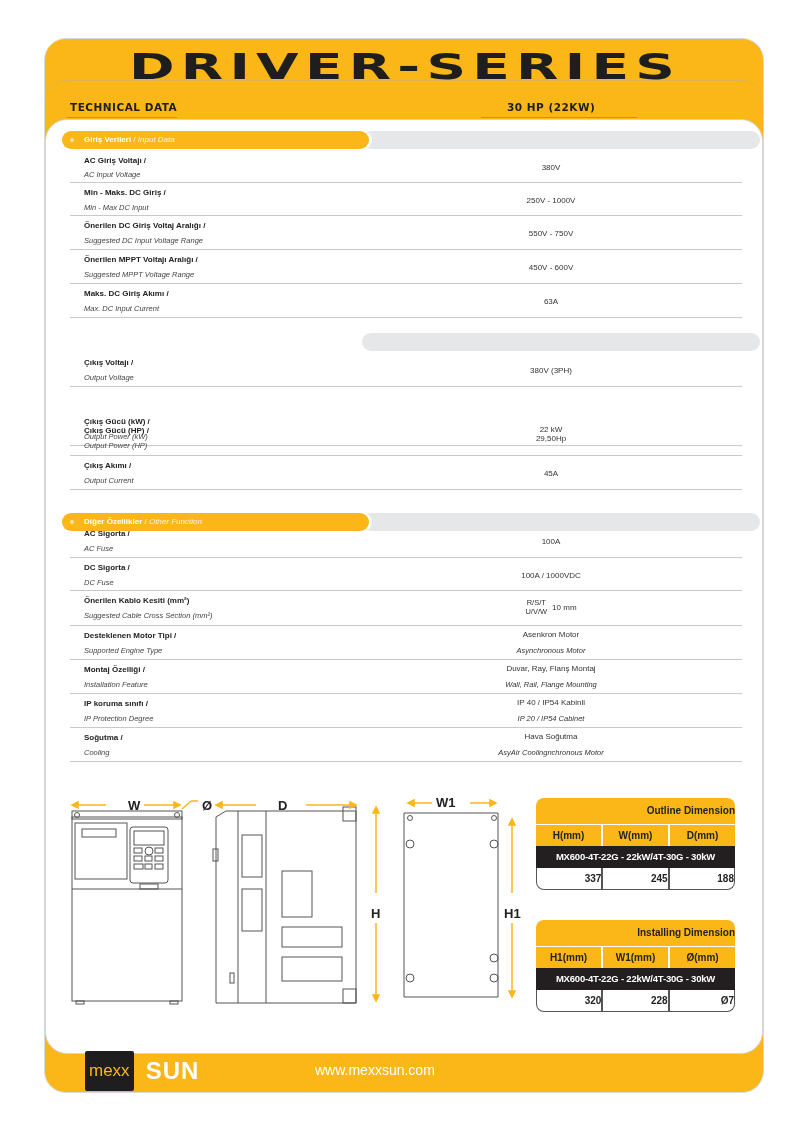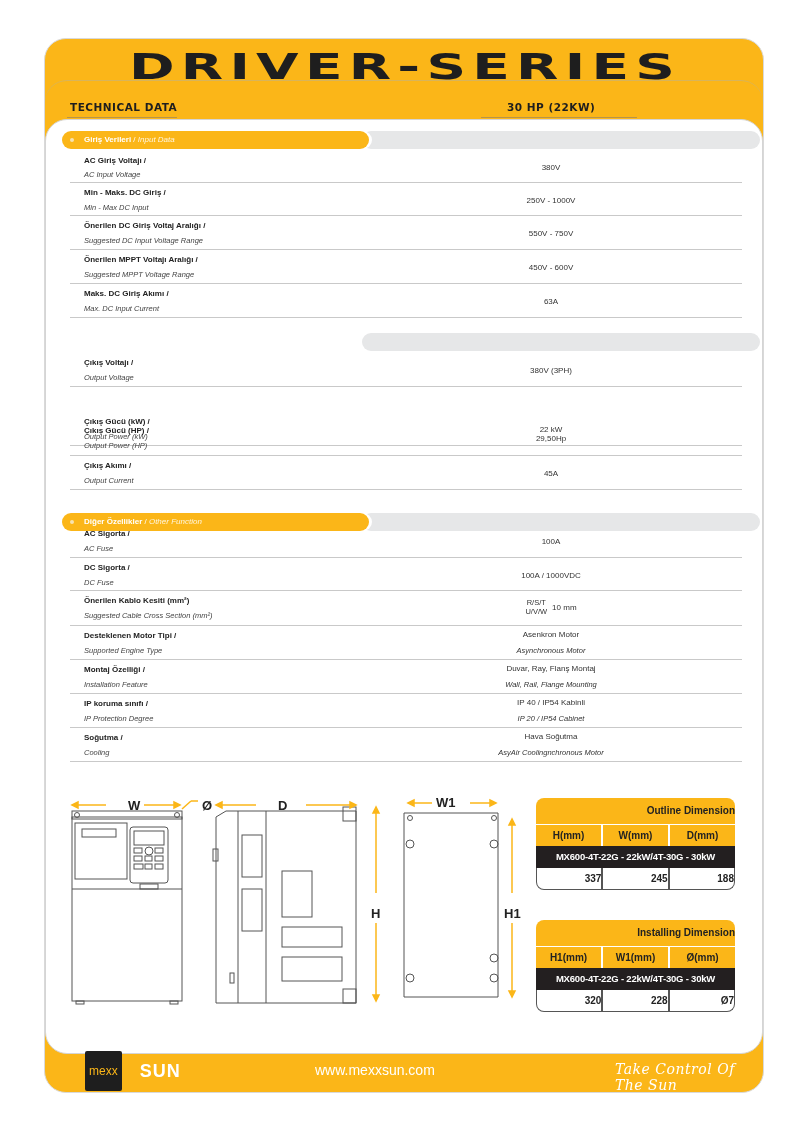--- a/index.html
+++ b/index.html
@@ -71,22 +71,22 @@
   .dt-head div:first-child { border-left: none; }
   .dt-model { height: 22px; background: #231f20; color: #fff; text-align: center; line-height: 22px; font-size: 9.5px; font-weight: bold; letter-spacing: -0.2px; }
   .dt-vals { display: flex; height: 22px; border: 1px solid #555; border-top: none; border-radius: 0 0 8px 8px; background: #fff; }
   .dt-vals div { flex: 1; text-align: right; line-height: 21px; font-size: 10px; font-weight: bold; color: #222; border-left: 2px solid #555; }
   .dt-vals div:first-child { border-left: none; }
 
   .drawing { position: absolute; }
   .dim-label { position: absolute; font-weight: bold; font-size: 13px; color: #222; }
 
   .footer-logo { position: absolute; left: 40px; top: 1022px; height: 20px; display: flex; align-items: center; }
-  .logo-mexx { background: #1e1e1e; color: #fbb618; font-size: 12px; padding: 12px 4px; border-radius: 2px; line-height: 16px; }
-  .logo-sun { color: #fff; font-weight: bold; font-size: 18px; margin-left: 18px; line-height: 18px; letter-spacing: 1px; }
+  .logo-mexx { background: #1e1e1e; color: #fbb618; font-size: 17px; padding: 12px 4px; border-radius: 2px; line-height: 16px; }
+  .logo-sun { color: #fff; font-weight: bold; font-size: 24px; margin-left: 12px; line-height: 18px; letter-spacing: 1px; }
   .footer-url { position: absolute; left: 270px; top: 1023px; font-size: 14px; color: #fff; }
   .footer-tag { position: absolute; left: 570px; top: 1022px; font-size: 14px; color: #fff; font-style: italic; font-family: "DejaVu Serif", serif; letter-spacing: 0.5px; }
 </style>
 </head>
 <body>
 
 <div class="frame">
   <div class="title">DRIVER-SERIES</div>
   <div class="subband"></div>
   <div class="sub-left">TECHNICAL DATA</div>
@@ -323,14 +323,13 @@
         <div>Ø7</div>
       </div>
     </div>
   </div>
 
   <div class="footer-logo">
     <span class="logo-mexx">mexx</span>
     <span class="logo-sun">SUN</span>
   </div>
   <div class="footer-url">www.mexxsun.com</div>
-  <div class="footer-tag">Take Control Of The Sun</div>
 </div>
 
 </body></html>

